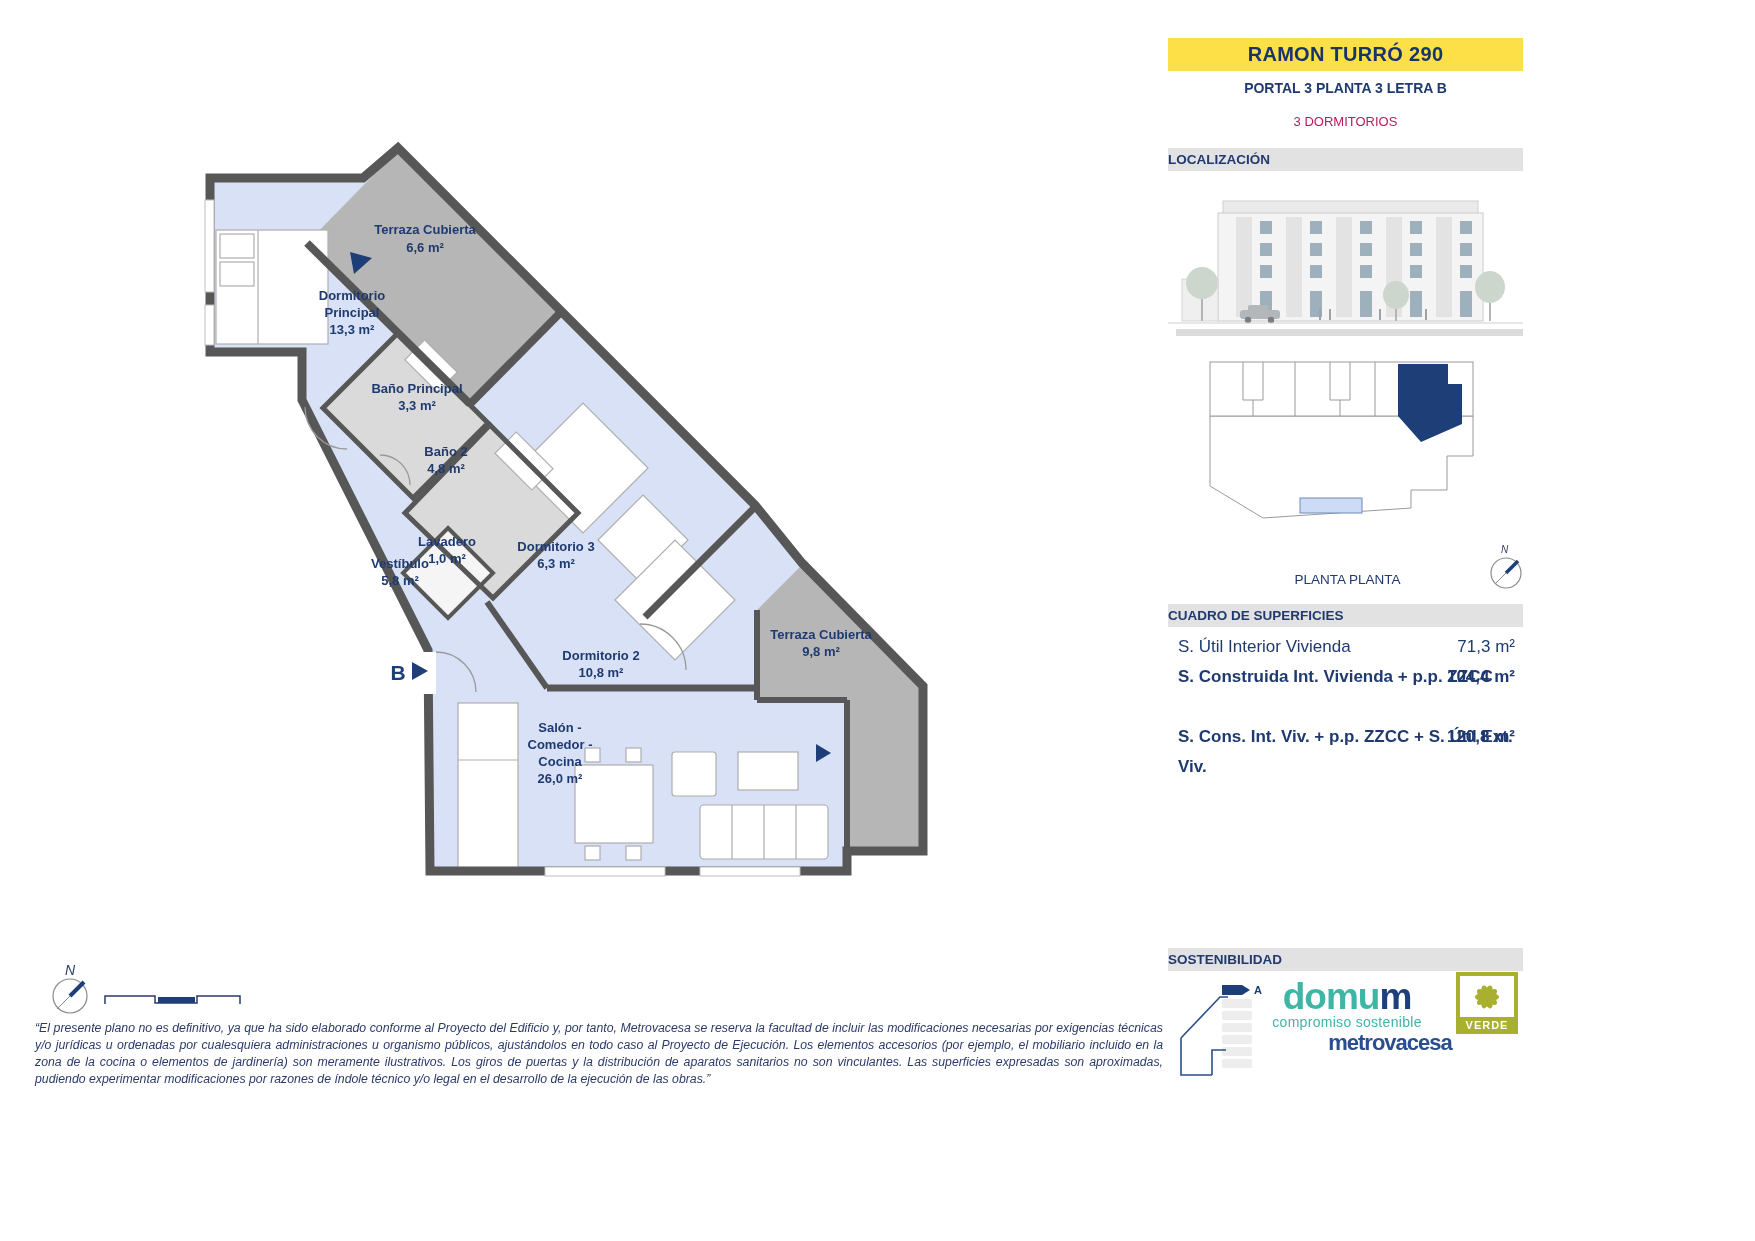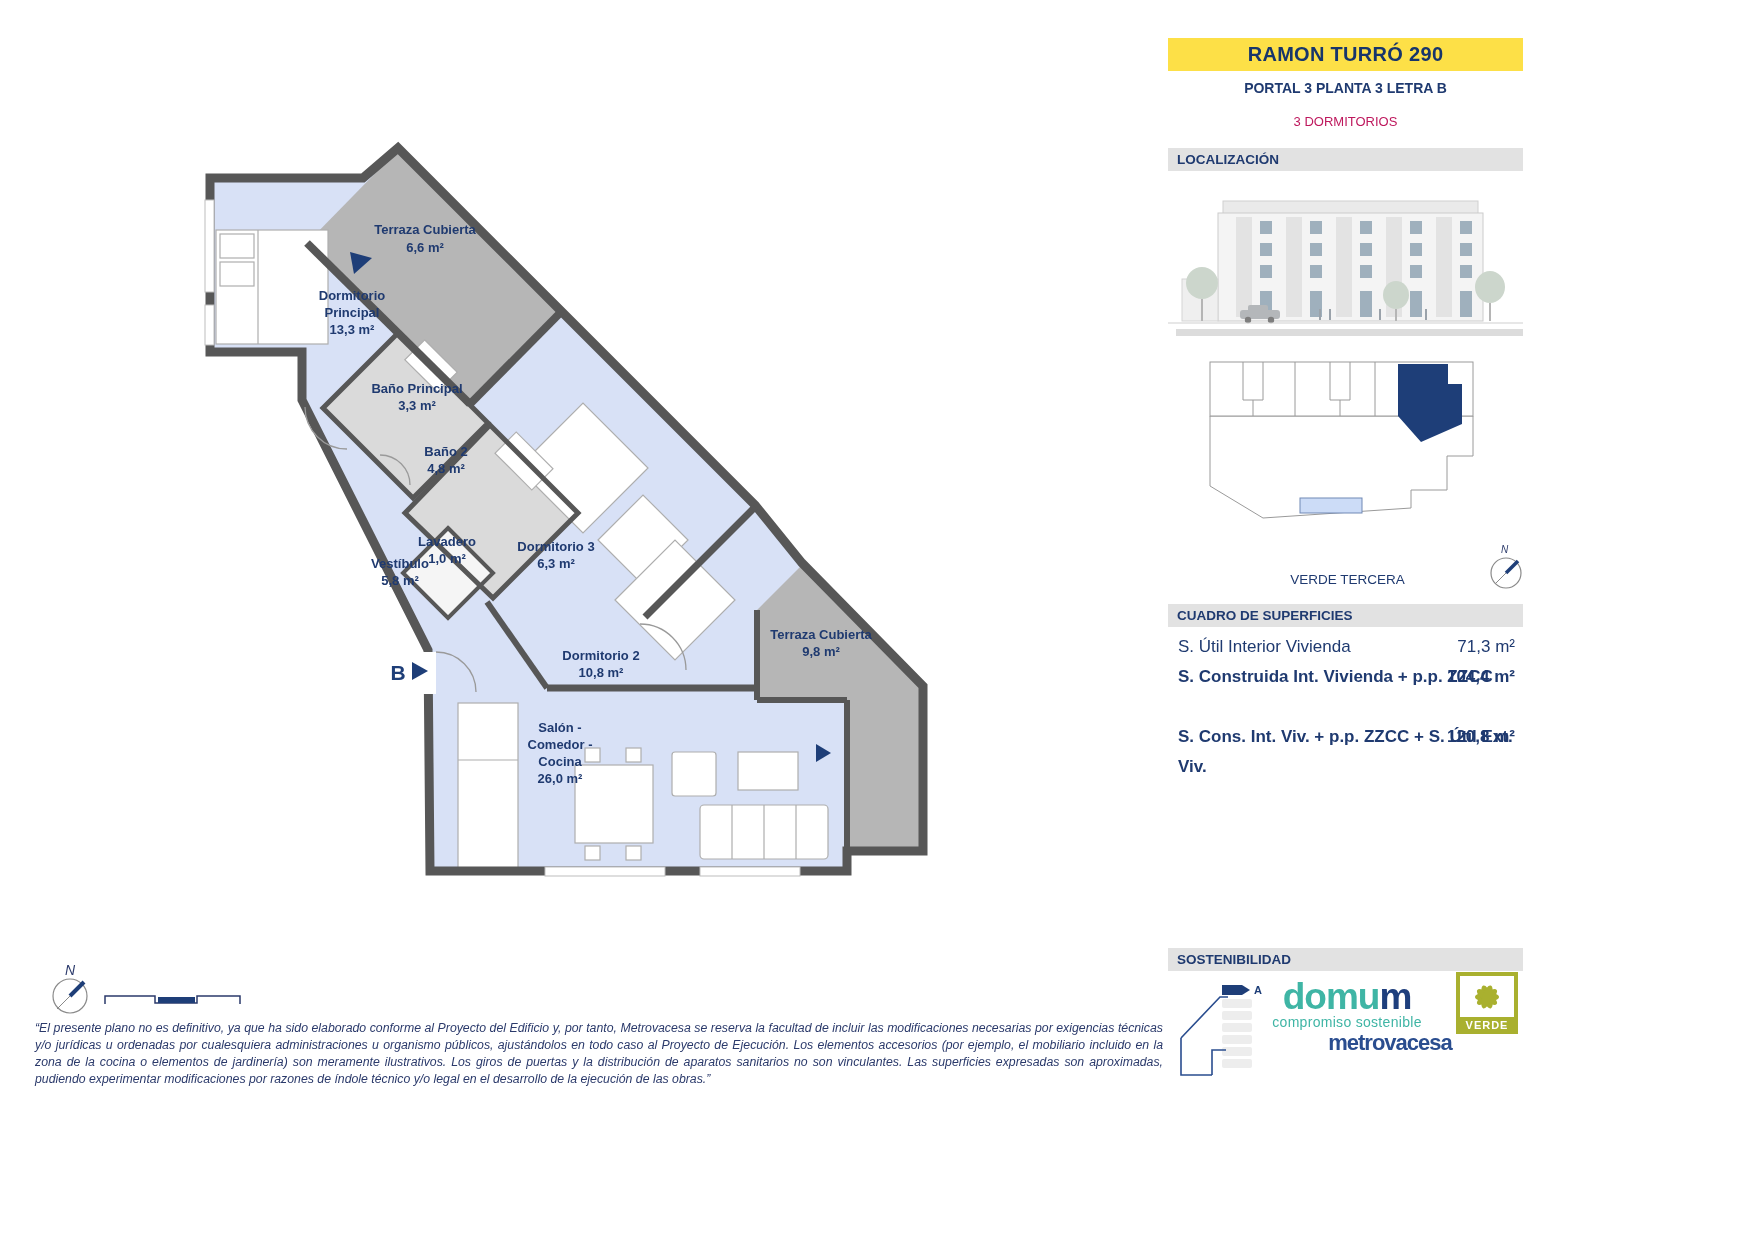--- a/index.html
+++ b/index.html
@@ -5,21 +5,21 @@
   html,body{margin:0;padding:0;background:#ffffff;}
   .page{position:relative;width:1755px;height:1241px;background:#ffffff;overflow:hidden;
         font-family:"Liberation Sans",sans-serif;color:#1f3a70;}
   .abs{position:absolute;}
   
   .title-bar{left:1168px;top:38px;width:355px;height:33px;background:#fde047;
              text-align:center;line-height:33px;font-size:20px;font-weight:bold;color:#17356b;letter-spacing:.3px;}
   .portal-line{left:1168px;top:80px;width:355px;text-align:center;font-size:14px;font-weight:bold;color:#1f3a70;}
   .bedrooms-line{left:1168px;top:114px;width:355px;text-align:center;font-size:13px;font-weight:400;color:#be185d;}
   .section-bar{left:1168px;width:355px;height:23px;background:#e2e2e2;color:#1f3a70;
-               font-size:13.5px;font-weight:bold;line-height:23px;padding-left:9px;box-sizing:border-box;}
+               font-size:13.5px;font-weight:bold;line-height:23px;box-sizing:border-box;}
   .floor-label{left:1205px;top:572px;width:285px;text-align:center;font-size:13.5px;color:#1f3a70;}
   .surf-row{left:1168px;width:355px;height:30px;line-height:30px;font-size:17px;color:#1f3a70;}
   .surf-row .lbl{position:absolute;left:10px;}
   .surf-row .val{position:absolute;right:8px;}
   .surf-row.bold{font-weight:bold;}
   
   .domum-line{left:1272px;top:980px;width:150px;text-align:center;font-size:37px;font-weight:bold;letter-spacing:-1px;line-height:34px;}
   .domum-teal{color:#3fb5a5;}
   .domum-navy{color:#1e3f7d;}
   .domum-tag{left:1272px;top:1014px;width:150px;text-align:center;font-size:14px;color:#3fb5a5;letter-spacing:.3px;}
@@ -243,21 +243,21 @@
       <path fill="none" d="M125,4 V42 H145 V4"></path>
       <line x1="90" y1="4" x2="90" y2="58"></line>
       <line x1="170" y1="4" x2="170" y2="58"></line>
       <line x1="48" y1="42" x2="48" y2="58"></line>
       <line x1="135" y1="42" x2="135" y2="58"></line>
     </g>
     <polygon points="193,6 243,6 243,26 257,26 257,66 216,84 193,58" fill="#1e3e78"></polygon>
     <rect x="95" y="140" width="62" height="15" fill="#ccdcf7" stroke="#7189b5" stroke-width="1"></rect>
   </svg>
 
-  <div class="abs floor-label">VERDE TERCERA</div>
+  <div class="abs floor-label">PLANTA PLANTA</div>
 
   <svg class="abs" style="left:1485px;top:543px" width="45" height="50" viewBox="0 0 45 50">
     <text x="16" y="10" font-size="10" font-style="italic" fill="#2b3a6b">N</text>
     <circle cx="21" cy="30" r="15" fill="#ffffff" stroke="#8a8a8a" stroke-width="1.2"></circle>
     <line x1="10" y1="41" x2="32" y2="19" stroke="#8a8a8a" stroke-width="1"></line>
     <line x1="21" y1="30" x2="33" y2="18" stroke="#1e3e78" stroke-width="3.5"></line>
   </svg>
 
   <div class="abs section-bar" style="top:604px">CUADRO DE SUPERFICIES</div>
 

